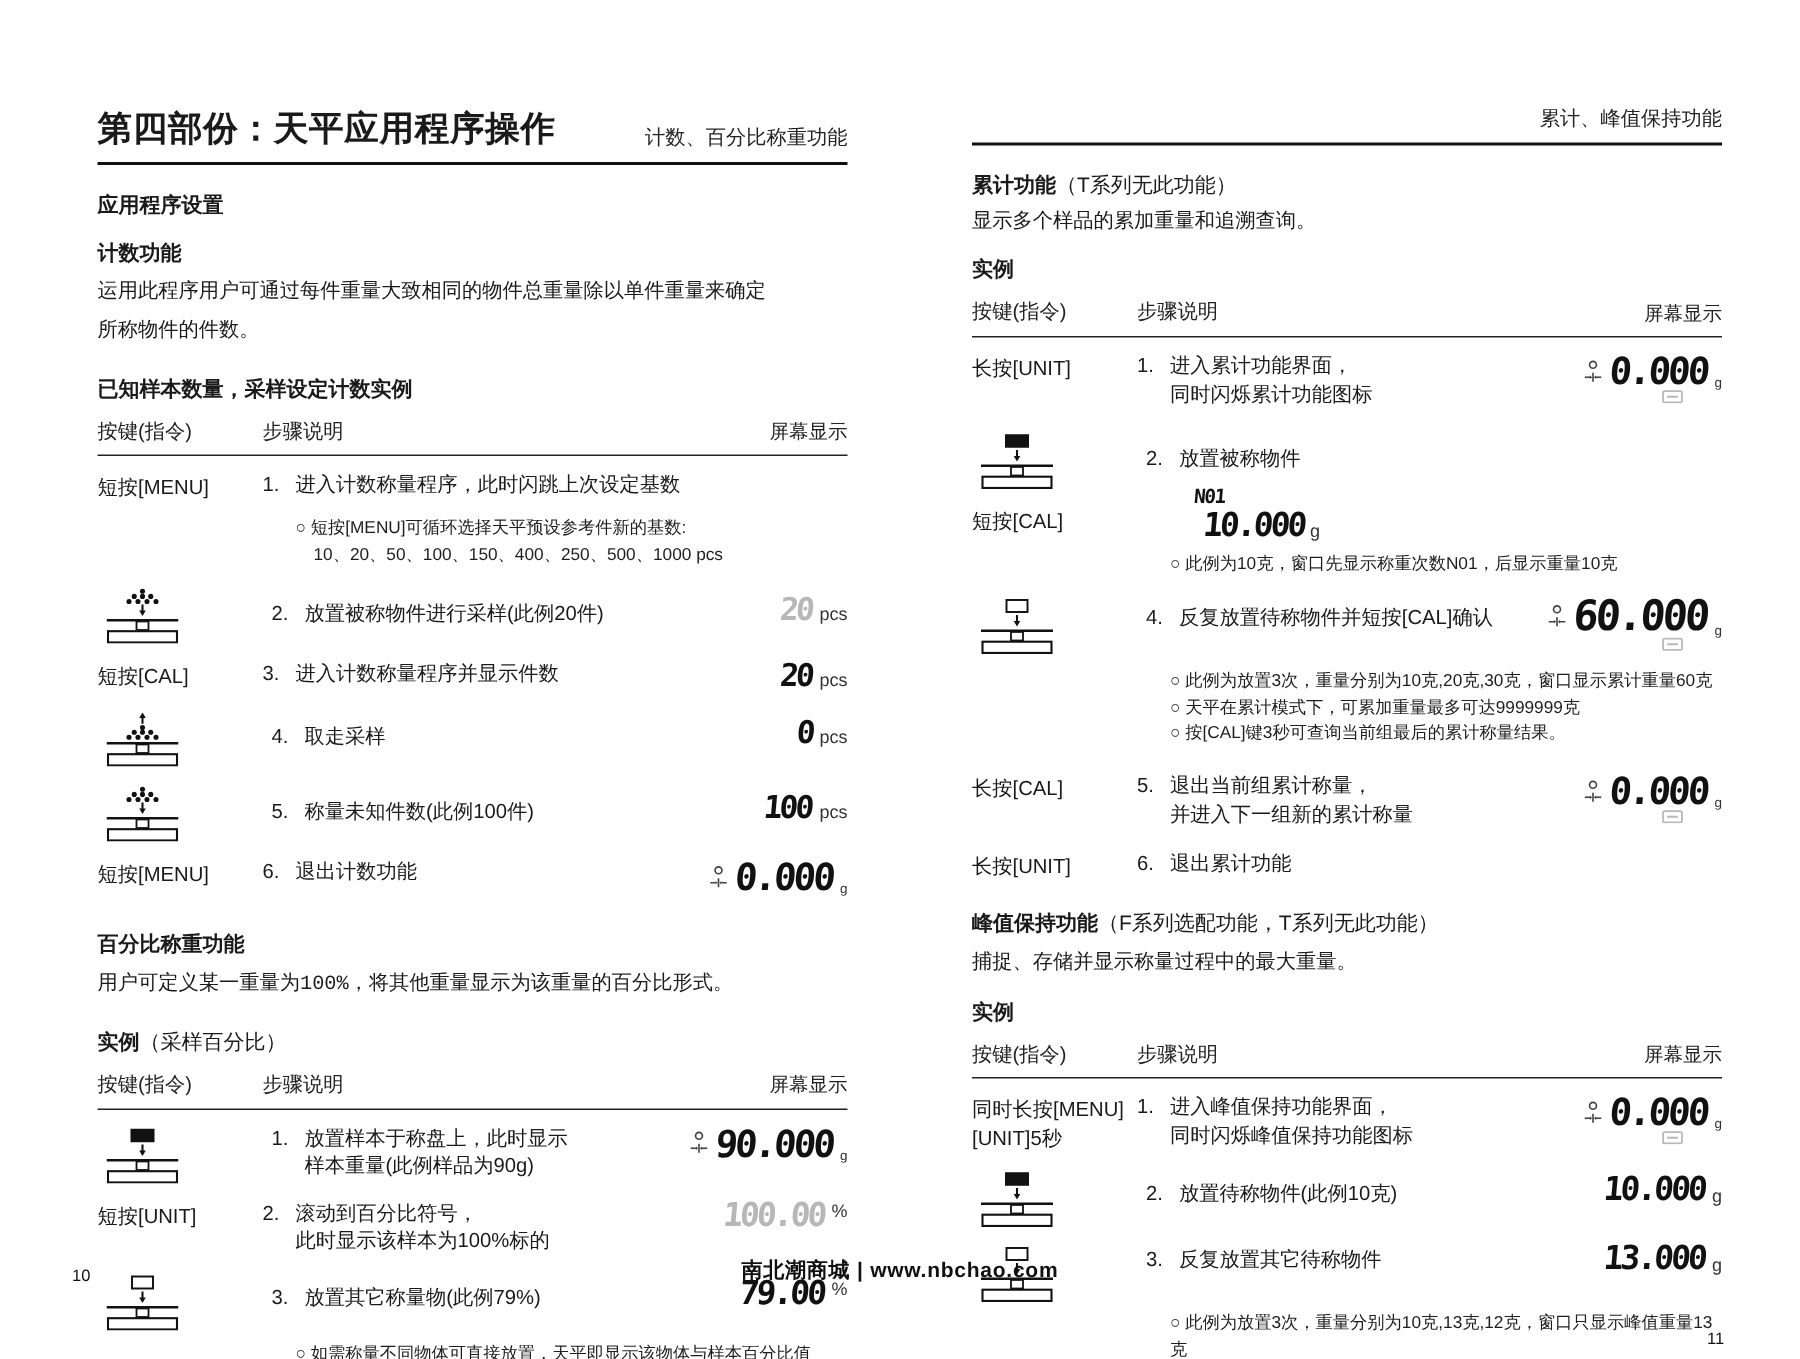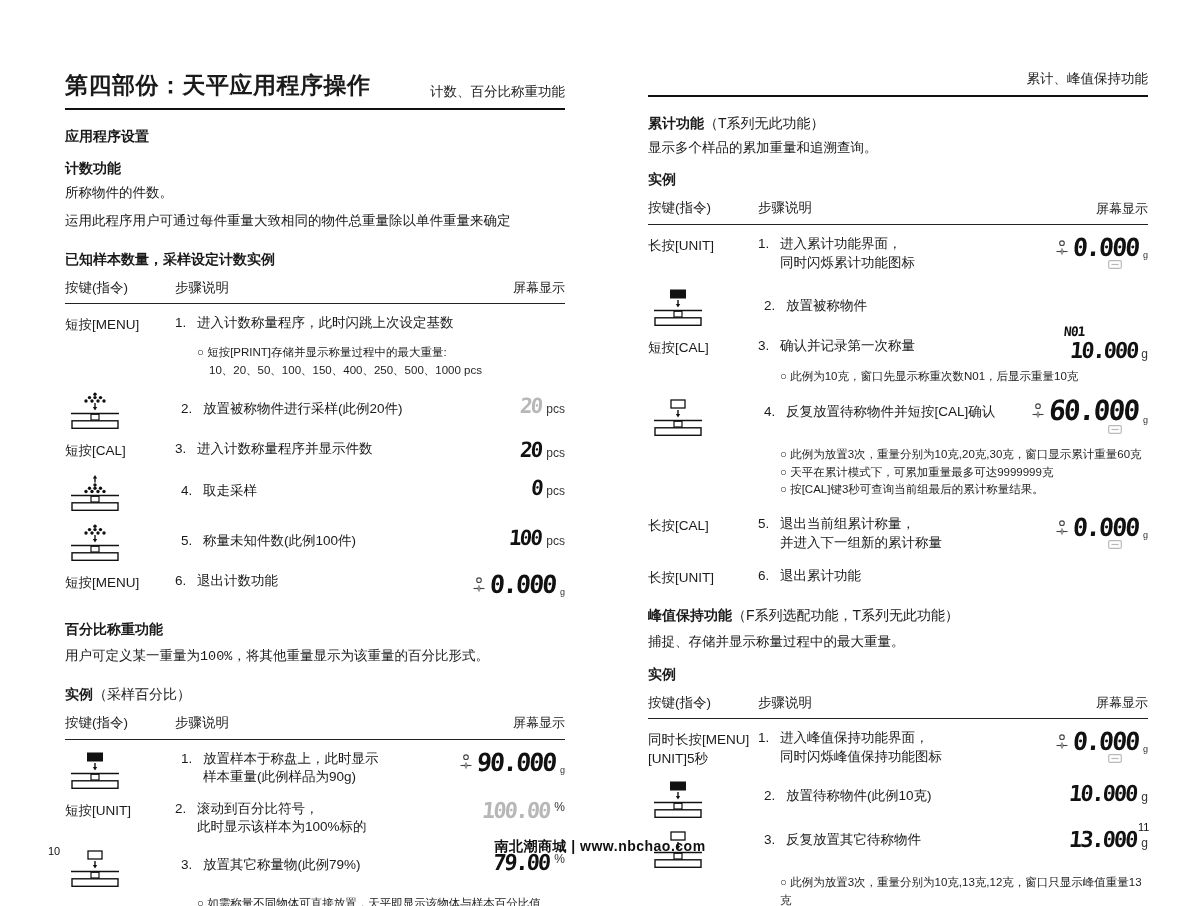--- a/index.html
+++ b/index.html
@@ -47,53 +47,53 @@
   .unit{font-size:12px;color:#333;align-self:flex-end;padding-bottom:1px;}
   .unit.sub{font-size:9px;padding-bottom:0;}
   .disp-stack{display:flex;flex-direction:column;align-items:flex-start;gap:2px;}
   .disp-stack .row2{display:flex;gap:4px;align-items:flex-end;margin-left:6px;}
   .under-ind{position:absolute;bottom:-9px;right:26px;line-height:0;}
 
   .icon-cell{padding-left:6px;padding-top:2px;}
   .keytext{padding-top:2px;}
   .pagenum{position:absolute;font-size:11px;color:#111;}
   #pn-l{left:48px;top:845px;}
-  #pn-r{left:1138px;top:821px;}
+  #pn-r{left:1138px;top:887px;}
   .footer{position:absolute;left:0;top:838px;width:1200px;text-align:center;
           font-size:14px;font-weight:600;color:#101010;letter-spacing:.5px;}
   svg{display:block;}
 </style>
 </head>
 <body>
 
 <div class="page" id="page-l">
   <div class="hdr">
     <span class="hdr-title">第四部份：天平应用程序操作</span>
     <span class="hdr-sub">计数、百分比称重功能</span>
   </div>
 
   <div class="h-bold" style="margin-bottom:14px;">应用程序设置</div>
 
   <div class="h-bold" style="margin-bottom:6px;">计数功能</div>
+  <div class="para">运用此程序用户可通过每件重量大致相同的物件总重量除以单件重量来确定</div>
   <div class="para" style="margin-top:-2px;">所称物件的件数。</div>
-  <div class="para">运用此程序用户可通过每件重量大致相同的物件总重量除以单件重量来确定</div>
 
   <div class="h-sec">已知样本数量，采样设定计数实例</div>
   <div class="thead">
     <span class="c-key">按键(指令)</span>
     <span class="c-step">步骤说明</span>
     <span class="c-disp" style="font-size:13px;">屏幕显示</span>
   </div>
 
   <div class="rowblock">
     <div class="trow">
       <div class="c-key keytext">短按[MENU]</div>
       <div class="c-step"><span class="num">1.</span><span>进入计数称量程序，此时闪跳上次设定基数</span></div>
     </div>
-    <div class="note" style="margin-top:9px;">○ 短按[PRINT]存储并显示称量过程中的最大重量:</div>
+    <div class="note" style="margin-top:9px;">○ 短按[MENU]可循环选择天平预设参考件新的基数:</div>
     <div class="note indent2" style="margin-top:0;">10、20、50、100、150、400、250、500、1000 pcs</div>
   </div>
 
   <div class="rowblock">
     <div class="trow">
       <div class="c-key icon-cell"><span><svg width="48" height="37" viewBox="0 0 48 37">
     <g fill="#111">
                 <circle cx="24" cy="2.2" r="1.7"></circle>
                 <circle cx="18.5" cy="5.6" r="1.7"></circle>
                 <circle cx="24" cy="5.6" r="1.7"></circle>
@@ -323,21 +323,20 @@
     <rect x="20" y="22.3" width="8" height="5.7" fill="#fff" stroke="#111" stroke-width="1.2"></rect>
     <rect x="1" y="28.8" width="46" height="7.5" fill="none" stroke="#111" stroke-width="1.4"></rect>
   </svg></span></div>
       <div class="c-step" style="padding-top:10px;"><span class="num">2.</span><span>放置被称物件</span></div>
     </div>
   </div>
 
   <div class="rowblock">
     <div class="trow">
       <div class="c-key keytext">短按[CAL]</div>
-      <div class="c-step"><span class="num">3.</span><span>确认并记录第一次称量</span></div>
       <div class="c-disp" style="margin-top:-12px;">
         <div class="disp-stack">
           <span class="lcd sm">N01</span>
           <div class="row2">
             <span class="lcd" style="font-size:22px;">10.000</span>
             <span class="unit">g</span>
           </div>
         </div>
       </div>
     </div>

